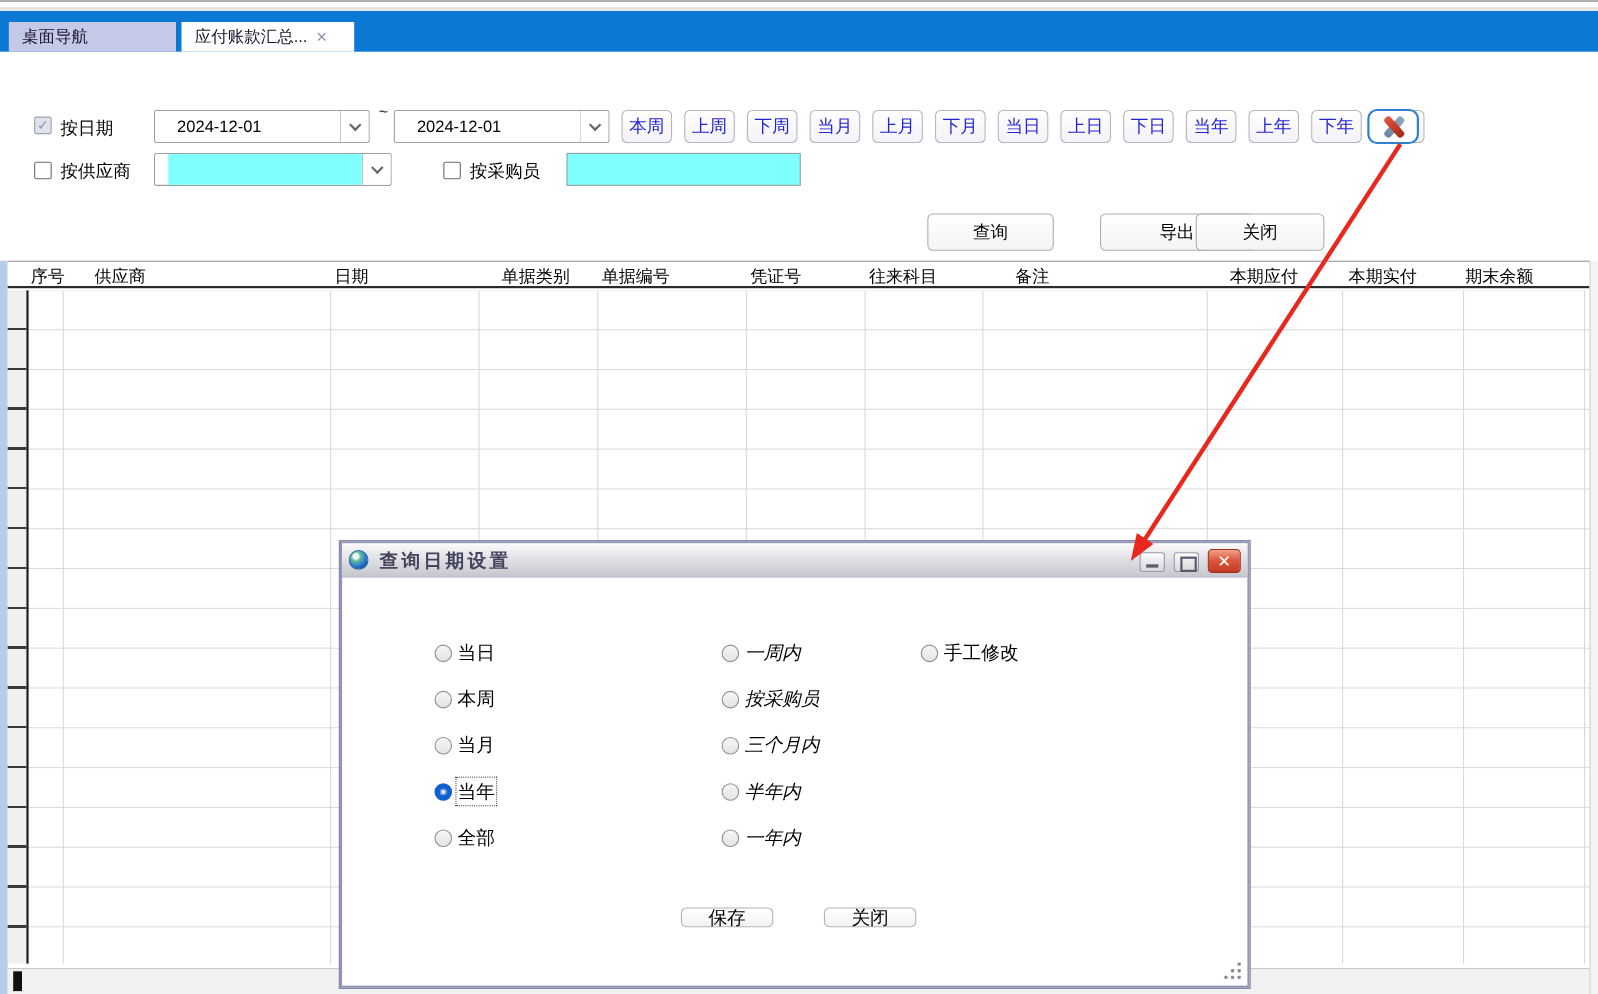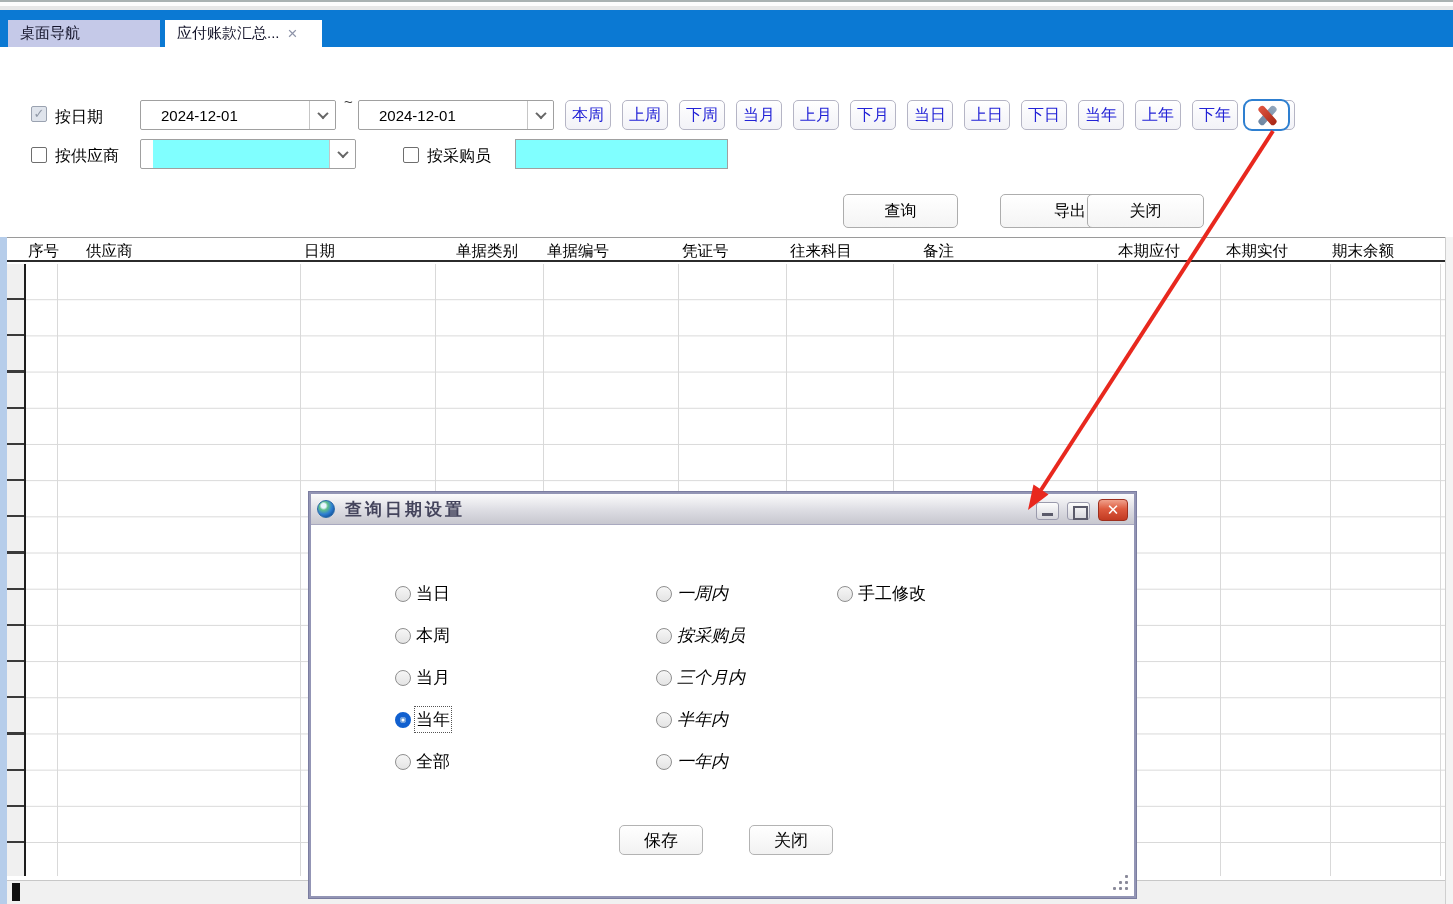--- a/index.html
+++ b/index.html
@@ -92,21 +92,21 @@
   .radio-item { position:absolute; display:flex; align-items:center; gap:5px; cursor:pointer; }
   .radio { width:16px; height:16px; border-radius:50%; border:1px solid #8f8f8f;
     background:linear-gradient(#f6f6f6,#e4e4e4); }
   .radio.sel { border:none; background:#fff; box-shadow:0 0 0 1.5px #6f9fd8 inset;
     border:5px solid #1160cf; }
   .radio-label { font-size:17px; color:#000; white-space:nowrap; }
   .radio-label.focus { outline:1px dotted #555; outline-offset:1px; }
   .c1 { left:84px; } .c2 { left:345px;font-style:italic; } .c3 { left:526px; }
   .r1 { top:88px; } .r2 { top:130px; } .r3 { top:172px; } .r4 { top:214px; } .r5 { top:256px; }
 
-  .dbtn { position:absolute; width:84px; height:30px; top:331px;
+  .dbtn { position:absolute; width:84px; height:18px; top:331px;
     background:linear-gradient(#ffffff,#f2f2f2); border:1px solid #b3b3b3; border-radius:5px;
     font-size:17px; color:#000; display:flex; align-items:center; justify-content:center; cursor:pointer; }
   .grip { position:absolute; right:6px; bottom:6px; width:14px; height:14px; cursor:nwse-resize; }
   .grip i { position:absolute; width:3px; height:3px; background:#8a8a9a; border-radius:1px; }
   .grip i:nth-child(1){ right:0; bottom:0; } .grip i:nth-child(2){ right:6px; bottom:0; }
   .grip i:nth-child(3){ right:12px; bottom:0; } .grip i:nth-child(4){ right:0; bottom:6px; }
   .grip i:nth-child(5){ right:6px; bottom:6px; } .grip i:nth-child(6){ right:0; bottom:12px; }
 
   .arrow-svg { position:absolute; left:0; top:0; width:1453px; height:904px;
     pointer-events:none; z-index:20; }

